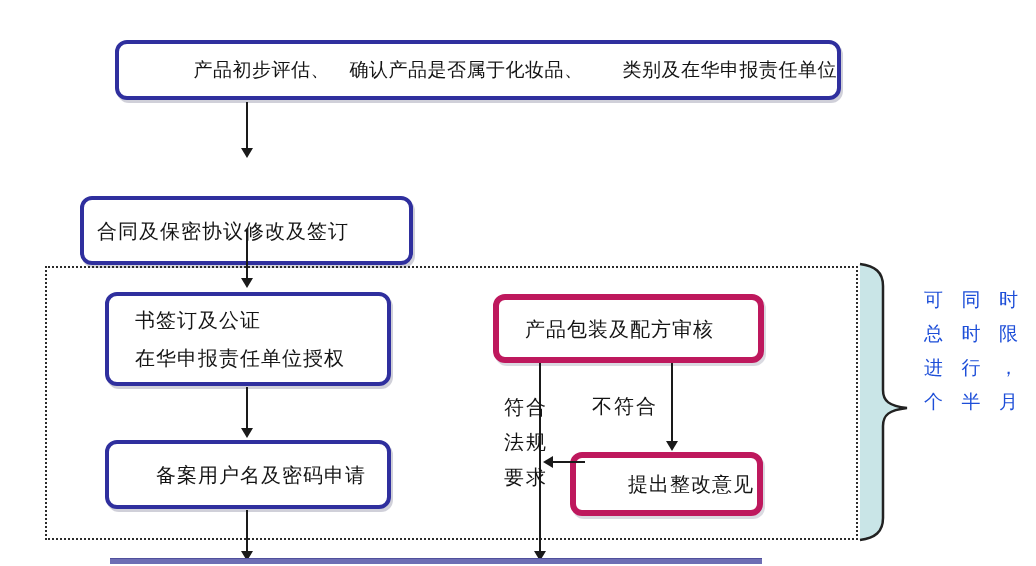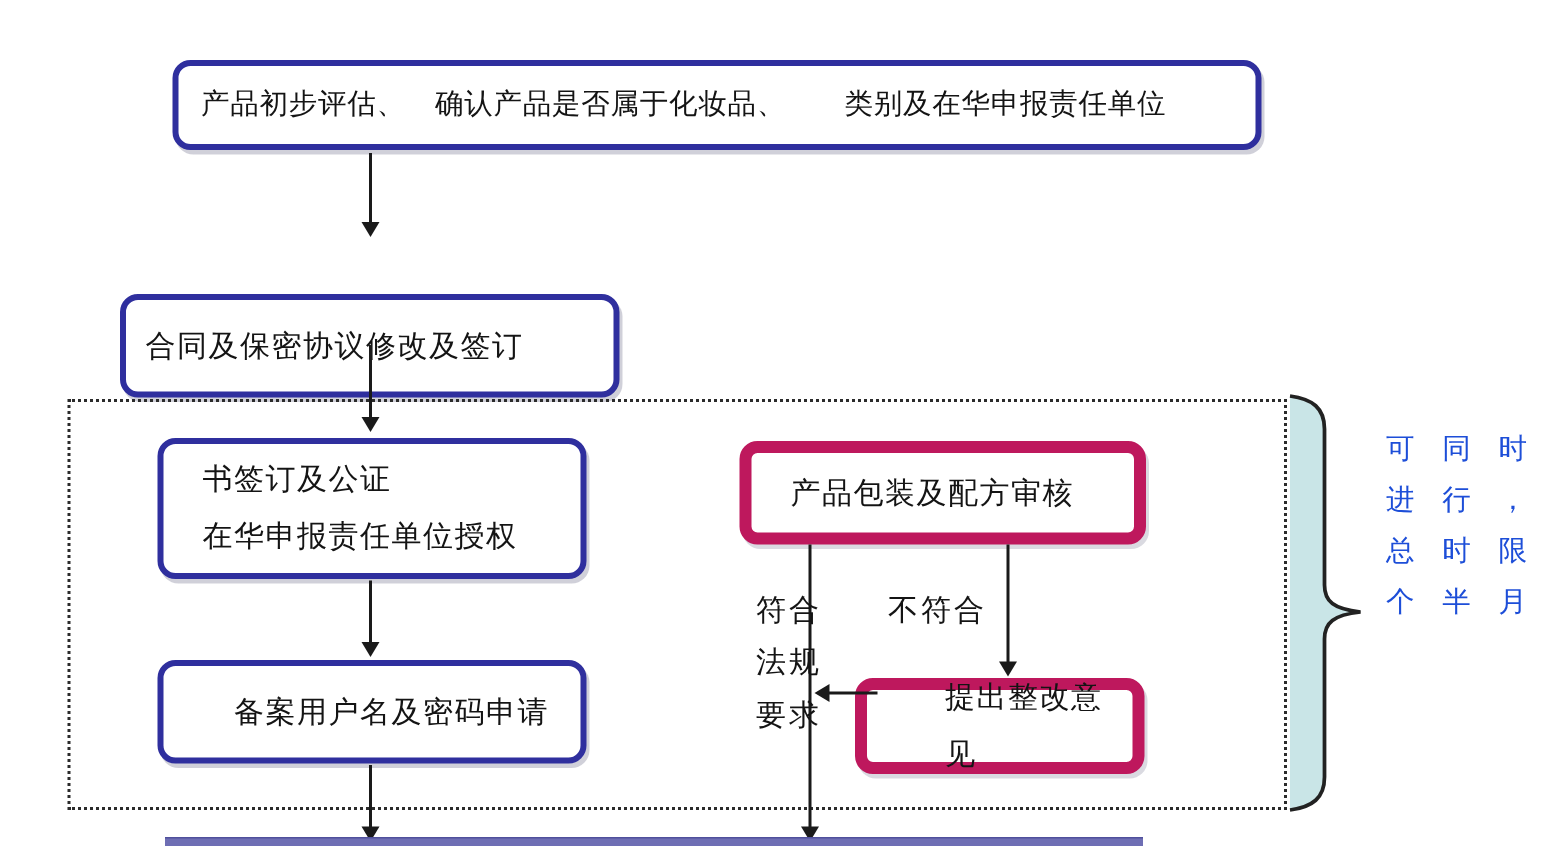--- a/index.html
+++ b/index.html
@@ -6,21 +6,21 @@
   .canvas {
     position:relative; width:1036px; height:566px; background:#ffffff;
     font-family:"Liberation Sans", sans-serif; color:#141414; overflow:hidden;
   }
   .node {
     position:absolute; box-sizing:border-box; display:flex; flex-direction:column;
     justify-content:center; border-radius:12px; background:#ffffff;
     font-size:20px; letter-spacing:1px; line-height:38px; color:#141414;
   }
   .node.blue   { border:4px solid #2f2f9e; box-shadow:2px 3px 0 rgba(150,150,170,.45); }
-  .node.orange { border:8px solid #be185d; box-shadow:2px 3px 0 rgba(150,150,170,.35); }
+  .node.orange { border:6px solid #be185d; box-shadow:2px 3px 0 rgba(150,150,170,.35); }
   .dashed-region {
     position:absolute; left:45px; top:266px; width:813px; height:274px;
     border:2px dotted #2b2b2b; box-sizing:border-box; background:transparent;
   }
   
   .varrow { position:absolute; width:12px; }
   .varrow .shaft { position:absolute; left:5px; top:0; width:2px; height:calc(100% - 9px); background:#1a1a1a; }
   .varrow .head  { position:absolute; left:0; bottom:0; width:0; height:0;
                    border-left:6px solid transparent; border-right:6px solid transparent;
                    border-top:10px solid #1a1a1a; }
@@ -37,21 +37,21 @@
                text-align:justify; text-align-last:justify; color:#1d4ed8; }
   .bottom-bar { position:absolute; left:110px; top:558px; width:652px; height:6px;
                 background:#6e6eb4; border-top:1px solid #50509c; box-sizing:border-box; }
   .brace-svg { position:absolute; left:856px; top:262px; }
 </style>
 </head>
 <body>
 
 <div class="canvas">
 
-  <div class="node blue" style="left:115px; top:40px; width:726px; height:60px; padding-left:15px; font-size:19px; letter-spacing:0.5px;">
+  <div class="node blue" style="left:115px; top:40px; width:726px; height:60px; padding-left:15px; font-size:19px; letter-spacing:0.5px;align-items:flex-end;">
     <div>产品初步评估、　确认产品是否属于化妆品、　　类别及在华申报责任单位</div>
   </div>
 
   <div class="varrow" style="left:241px; top:102px; height:56px;">
     <div class="shaft"></div>
     <div class="head"></div>
   </div>
 
   <div class="node blue" style="left:80px; top:160px; width:333px; height:69px; padding-left:13px;margin-top:36px;">
     <div>合同及保密协议修改及签订</div>
@@ -116,18 +116,18 @@
 
   <div class="bottom-bar"></div>
 
   <svg class="brace-svg" width="54" height="280" viewBox="0 0 54 280">
     <path d="M4,2 C19,4 27,10 27,24 L27,128 C27,139 33,144 51,146 C33,148 27,153 27,164 L27,256 C27,270 19,276 4,278 Z" fill="#c9e5e7" stroke="none"></path>
     <path d="M4,2 C19,4 27,10 27,24 L27,128 C27,139 33,144 51,146 C33,148 27,153 27,164 L27,256 C27,270 19,276 4,278" fill="none" stroke="#222222" stroke-width="2.5"></path>
   </svg>
 
   <div class="side-note">
     <div class="note-line">可同时</div>
+    <div class="note-line">总时限</div>
     <div class="note-line">进行，</div>
-    <div class="note-line">总时限</div>
     <div class="note-line">个半月</div>
   </div>
 
 </div>
 
 </body></html>

